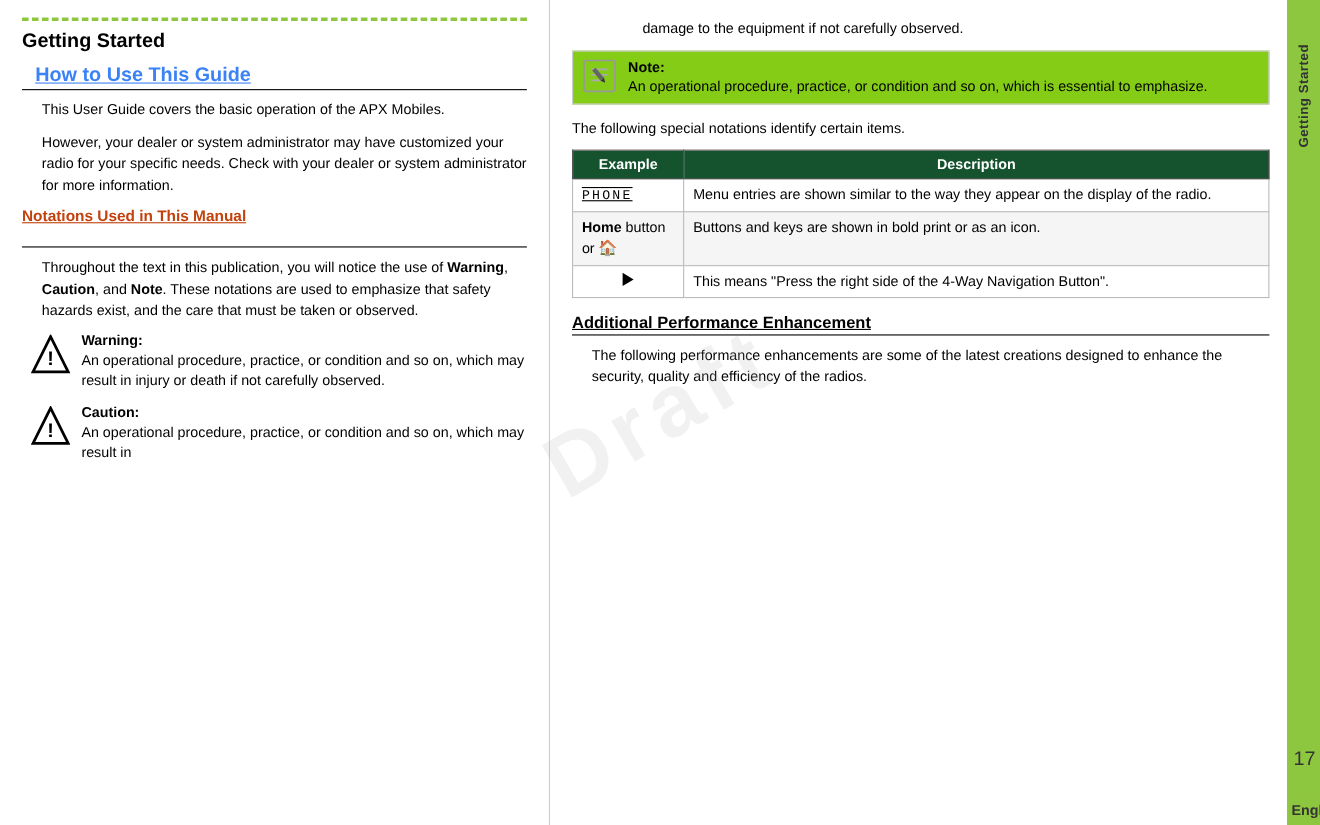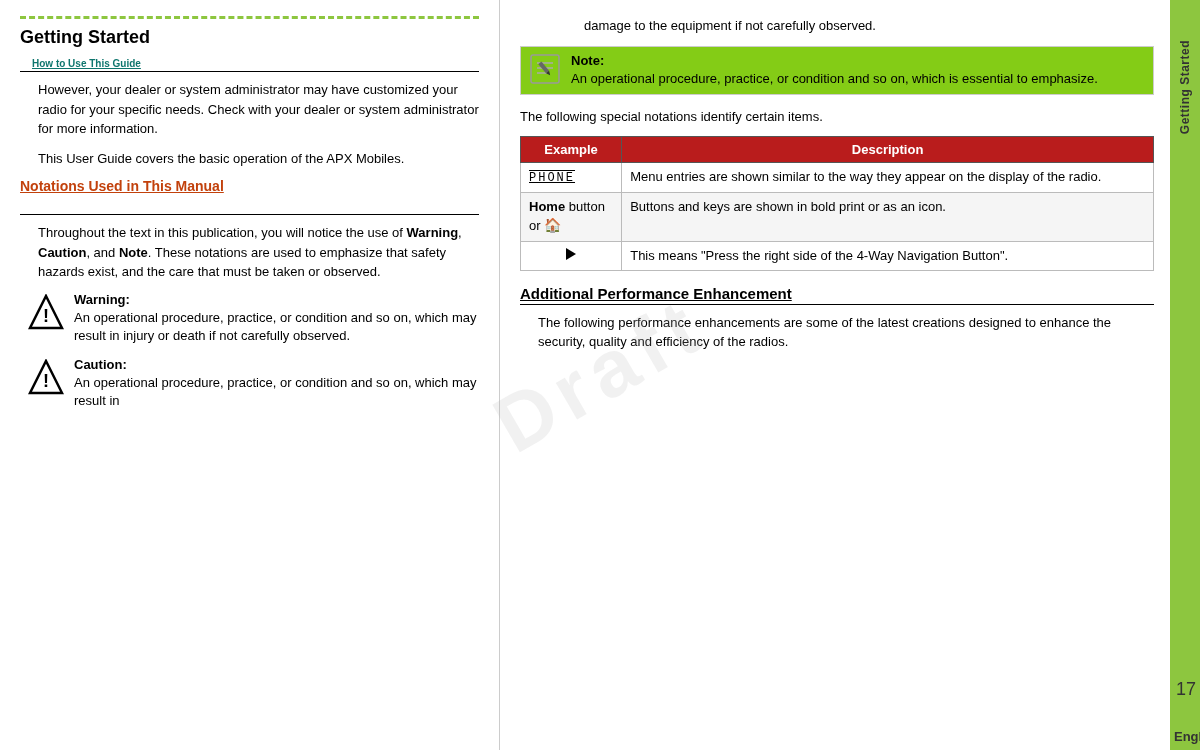--- a/index.html
+++ b/index.html
@@ -68,27 +68,27 @@
     }
 
     h1.section-title {
       font-size: 18px;
       font-weight: bold;
       margin-bottom: 10px;
       color: #000;
     }
 
     h2.subsection-title {
-      font-size: 10px;
+      font-size: 18px;
       font-weight: bold;
       text-decoration: underline;
       border-bottom: 1px solid #000;
       padding-bottom: 2px;
       margin-bottom: 8px;
-      color: #0f766e;
+      color: #3b82f6;
       padding-left: 12px;
     }
 
     h3.sub2-title {
       font-size: 14px;
       font-weight: bold;
       text-decoration: underline;
       border-bottom: 1px solid #000;
       padding-bottom: 20px;
       margin-bottom: 8px;
@@ -163,21 +163,21 @@
     }
 
     
     .notation-table {
       width: 100%;
       border-collapse: collapse;
       margin-bottom: 14px;
     }
 
     .notation-table th {
-      background: #b91c1c;
+      background: #14532d;
       color: #fff;
       padding: 5px 8px;
       font-size: 13px;
       font-weight: bold;
       border: 1px solid #555;
     }
 
     .notation-table td {
       padding: 5px 8px;
       font-size: 13px;
@@ -277,22 +277,22 @@
 
   <div class="left-col">
 
     <div class="top-dashed"></div>
 
     <h1 class="section-title">Getting Started</h1>
 
     <h2 class="subsection-title">How to Use This Guide</h2>
 
     <div class="indent">
+      <p class="body-text">This User Guide covers the basic operation of the APX Mobiles.</p>
       <p class="body-text">However, your dealer or system administrator may have customized your radio for your specific needs. Check with your dealer or system administrator for more information.</p>
-      <p class="body-text">This User Guide covers the basic operation of the APX Mobiles.</p>
     </div>
 
     <h3 class="sub2-title">Notations Used in This Manual</h3>
 
     <div class="indent">
       <p class="body-text">Throughout the text in this publication, you will notice the use of <strong>Warning</strong>, <strong>Caution</strong>, and <strong>Note</strong>. These notations are used to emphasize that safety hazards exist, and the care that must be taken or observed.</p>
     </div>
 
     <div class="notation-box">
       <div class="notation-icon">

